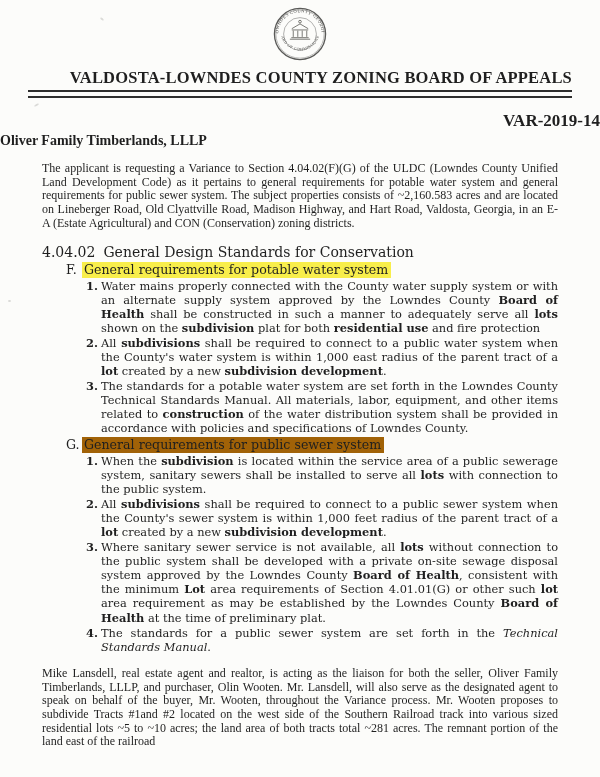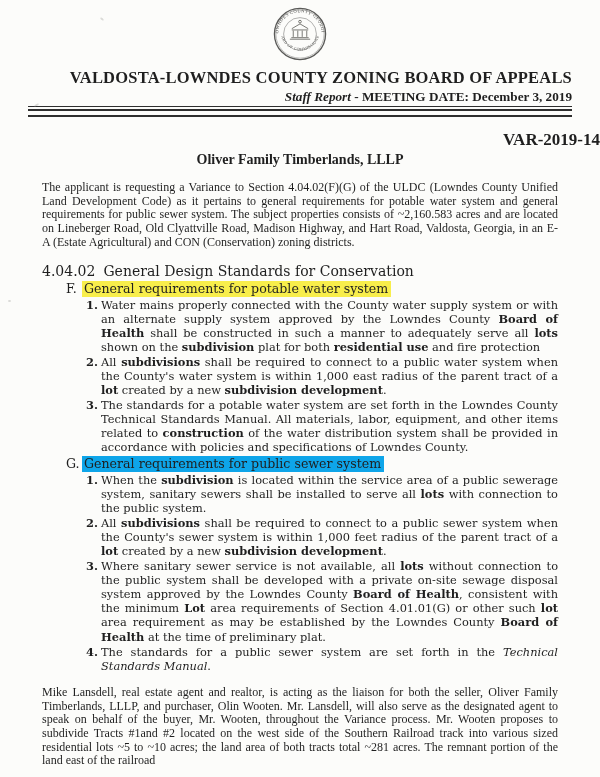--- a/index.html
+++ b/index.html
@@ -36,21 +36,21 @@
   }
   .double-rule{
     margin:2px 28px 0;
     height:4px;
     border-top:2.5px solid #2e2e2e;
     border-bottom:2px solid #2e2e2e;
   }
 
   
   .case-number{margin-top:13px;text-align:right;font-size:17px;font-weight:bold;}
-  .case-applicant{margin-top:2px;text-align:center;font-size:14px;font-weight:bold;}
+  .case-applicant{margin-top:2px;font-size:14px;font-weight:bold;}
 
   
   .para{
     margin:13px 42px 0;
     font-size:12px;
     line-height:13.7px;
     text-align:justify;
   }
 
   
@@ -104,21 +104,20 @@
         <line x1="30.3" y1="24.5" x2="30.3" y2="31"></line>
         <line x1="35" y1="24.5" x2="35" y2="31"></line>
         <line x1="19" y1="31.8" x2="37" y2="31.8"></line>
         <line x1="17.5" y1="33.4" x2="38.5" y2="33.4"></line>
         <circle cx="28" cy="15.2" r="1.4"></circle>
       </g>
     </svg>
   </div>
 
   <div class="org-title">VALDOSTA-LOWNDES COUNTY ZONING BOARD OF APPEALS</div>
-  <div class="report-line"><span class="b i">Staff Report</span><span class="b"> - MEETING DATE:  December 3, 2019</span></div>
   <div class="double-rule"></div>
 
   <div class="case-number">VAR-2019-14</div>
   <div class="case-applicant">Oliver Family Timberlands, LLLP</div>
 
   <div class="para">The applicant is requesting a Variance to Section 4.04.02(F)(G) of the ULDC (Lowndes County Unified Land Development Code) as it pertains to general requirements for potable water system and general requirements for public sewer system.  The subject properties consists of ~2,160.583 acres and are located on Lineberger Road, Old Clyattville Road, Madison Highway, and Hart Road, Valdosta, Georgia, in an E-A (Estate Agricultural) and CON (Conservation) zoning districts.</div>
 
   <div class="ord">
     <div class="ord-heading">
       <span class="num">4.04.02</span><span>General Design Standards for Conservation</span>
@@ -139,21 +138,21 @@
         </div>
         <div class="oitem">
           <span class="onum">3.</span>
           <div class="otext"><span>The standards for a potable water system are set forth in the Lowndes County Technical Standards Manual.  All materials, labor, equipment, and other items related to </span><span class="b">construction</span><span> of the water distribution system shall be provided in accordance with policies and specifications of Lowndes County.</span></div>
         </div>
       </div>
     </div>
 
     <div class="osub">
       <div class="osub-head">
-        <span class="oletter">G.</span><span class="ohl" style="background: #0ea5e9;">General requirements for public sewer system</span>
+        <span class="oletter">G.</span><span class="ohl" style="background: #a16207;">General requirements for public sewer system</span>
       </div>
       <div class="oitems">
         <div class="oitem">
           <span class="onum">1.</span>
           <div class="otext"><span>When the </span><span class="b">subdivision</span><span> is located within the service area of a public sewerage system, sanitary sewers shall be installed to serve all </span><span class="b">lots</span><span> with connection to the public system.</span></div>
         </div>
         <div class="oitem">
           <span class="onum">2.</span>
           <div class="otext"><span>All </span><span class="b">subdivisions</span><span> shall be required to connect to a public sewer system when the County's sewer system is within 1,000 feet radius of the parent tract of a </span><span class="b">lot</span><span> created by a new </span><span class="b">subdivision development</span><span>.</span></div>
         </div>

